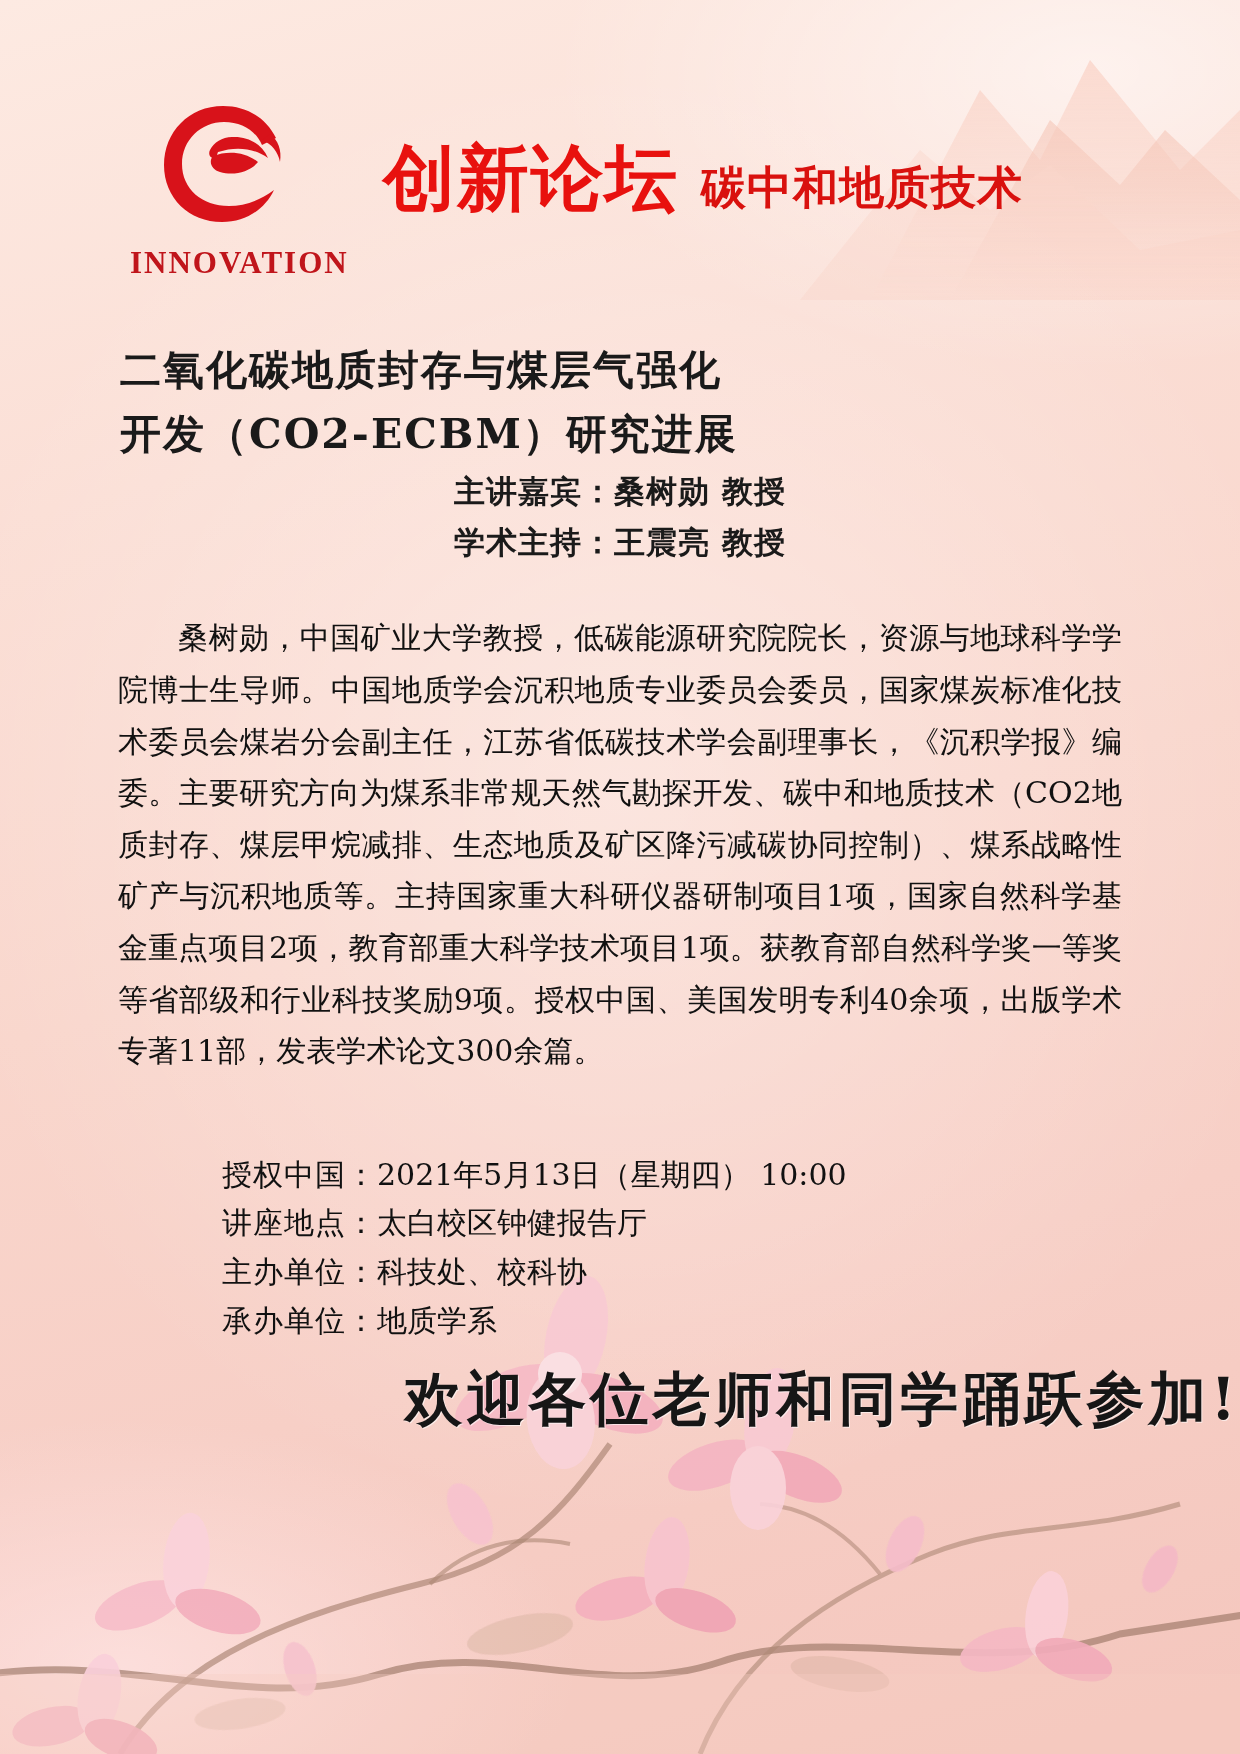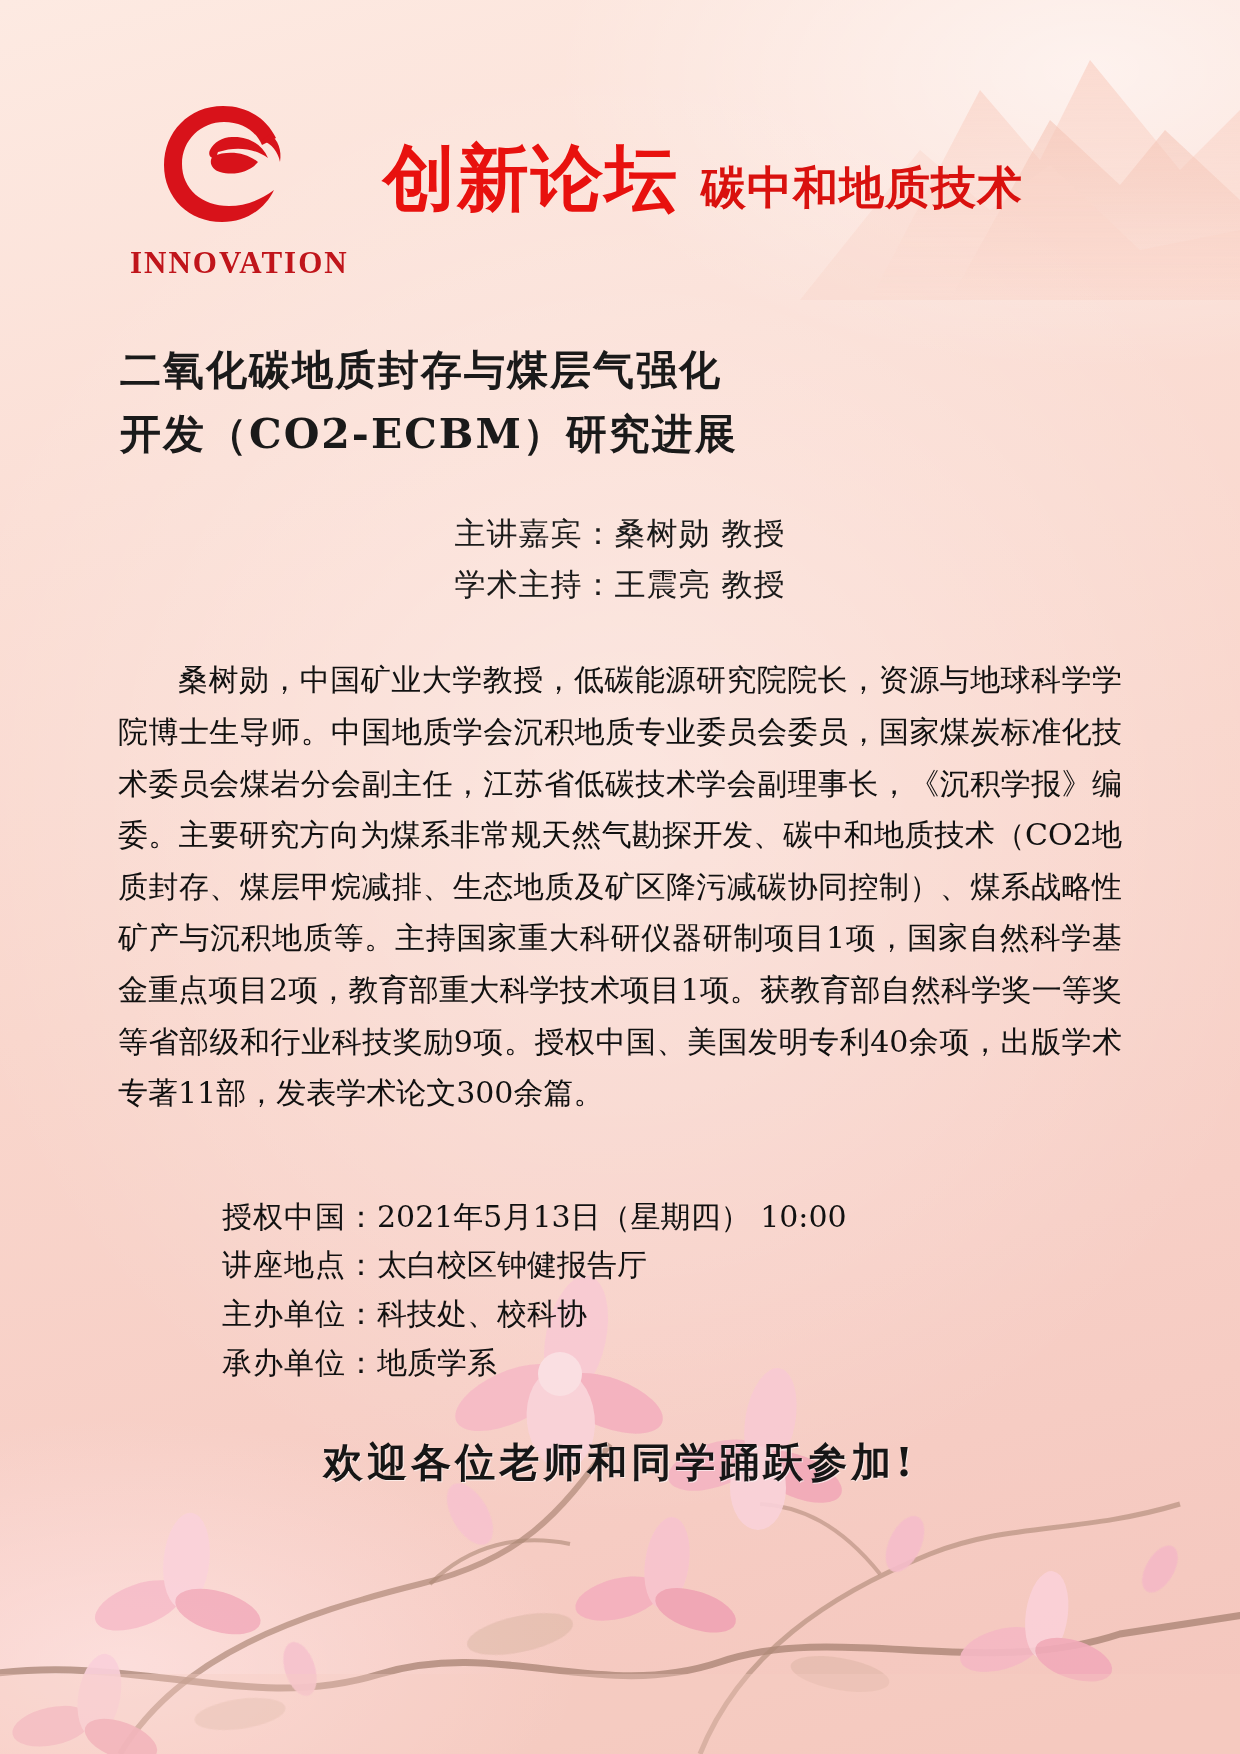--- a/index.html
+++ b/index.html
@@ -109,24 +109,23 @@
     font-family: "DejaVu Serif", serif;
     font-size: 41px;
     font-weight: 700;
     color: #1a1a1a;
     line-height: 1.55;
     letter-spacing: 2px;
   }
   
   .speakers {
     text-align: center;
-    margin-top: 42px;
     font-family: "DejaVu Serif", serif;
     font-size: 31px;
-    font-weight: 400;
+    font-weight: 700;
     color: #1a1a1a;
     line-height: 1.65;
     letter-spacing: 1px;
   }
   
   .bio {
     margin: 44px 118px 0 118px;
     font-family: "DejaVu Serif", serif;
     font-size: 30px;
     color: #111;
@@ -147,24 +146,24 @@
     white-space: nowrap;
   }
   .info-row .label {
     letter-spacing: 1px;
   }
   .info-row.strong .value {
     font-weight: 400;
   }
   
   .welcome {
-    margin-top: 48px;
-    text-align: center;
-    font-family: "DejaVu Serif", serif;
-    font-size: 40px;
+    margin-top: 16px;
+    text-align: right;
+    font-family: "DejaVu Serif", serif;
+    font-size: 58px;
     font-weight: 700;
     color: #161616;
     letter-spacing: 4px;
     text-shadow: 1px 1px 0 rgba(255,255,255,0.6);
   }
 </style>
 </head>
 <body>
 
 <div class="poster">

